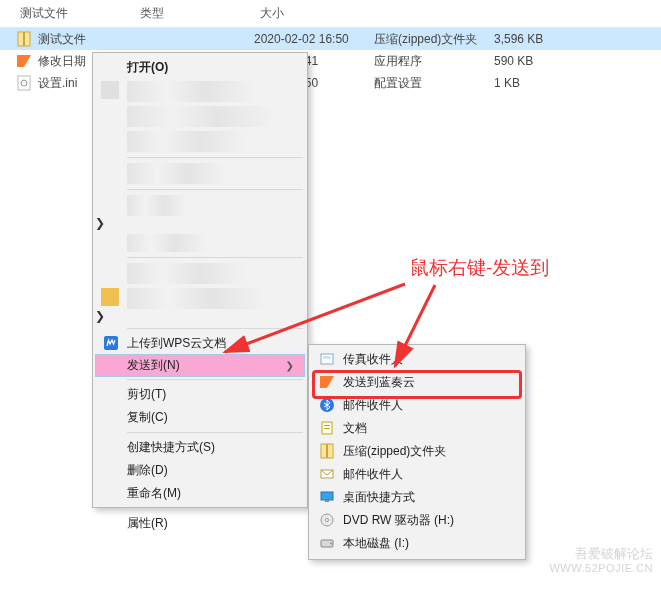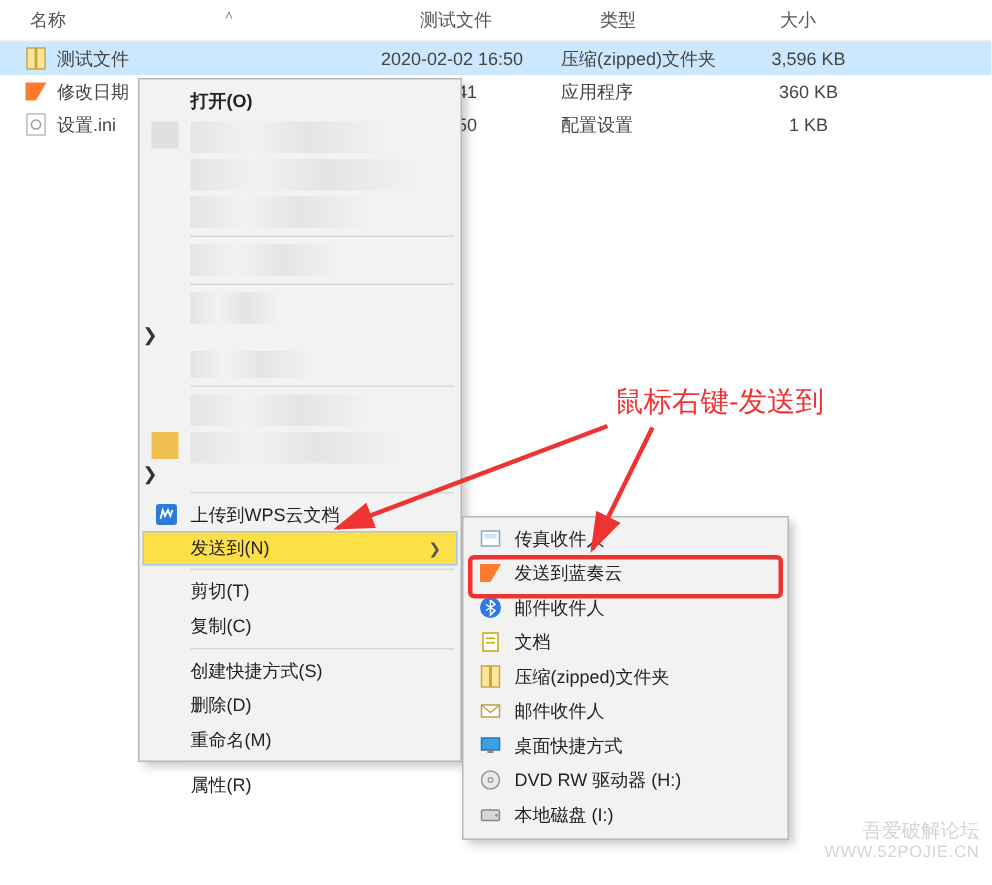--- a/index.html
+++ b/index.html
@@ -36,21 +36,21 @@
     height: 22px;
     align-items: center;
     padding-left: 16px;
     color: #444;
   }
   .row.selected { background: #cce8ff; }
   .row .ficon { width: 16px; height: 16px; margin-right: 6px; display: inline-flex; align-items: center; justify-content: center; }
   .fname { flex: 0 0 238px; display: flex; align-items: center; }
   .fdate { flex: 0 0 120px; }
   .ftype { flex: 0 0 120px; white-space: nowrap; }
-  .fsize { flex: 0 0 110px; text-align: center; padding-right: 20px; }
+  .fsize { flex: 0 0 110px; text-align: left; padding-right: 20px; }
 
   
   .context-menu {
     position: absolute;
     background: #f2f2f2;
     border: 1px solid #b8b8b8;
     box-shadow: 3px 3px 6px rgba(0,0,0,.22);
     padding: 3px 2px;
     z-index: 10;
   }
@@ -59,21 +59,21 @@
 
   .menu-item {
     display: flex;
     align-items: center;
     height: 23px;
     padding: 0 20px 0 32px;
     position: relative;
     color: #222;
   }
   .menu-item.bold { font-weight: 600; }
-  .menu-item.hover { background: #fde047; border: 1px solid #a7c8e8; margin: -1px 0; padding-left: 31px; padding-right: 29px; }
+  .menu-item.hover { background: #f9a8d4; border: 1px solid #a7c8e8; margin: -1px 0; padding-left: 31px; padding-right: 29px; }
   .menu-item .arrow {
     position: absolute;
     right: 10px;
     font-size: 10px;
     color: #555;
   }
   .menu-sep {
     height: 1px;
     background: #d8d8d8;
     margin: 3px 2px 3px 32px;
@@ -145,24 +145,20 @@
     position: absolute;
     left: 6px;
     width: 18px; height: 18px;
     background: #e0e0e0;
   }
 </style>
 </head>
 <body>
 
 <div class="headers">
-  <div class="col-name">
-    <span>名称</span>
-    <span class="sort-arrow">˄</span>
-  </div>
   <div class="col-date">测试文件</div>
   <div class="col-type">类型</div>
   <div class="col-size">大小</div>
 </div>
 
 <div class="files">
   <div class="row selected">
     <div class="fname">
       <span class="ficon">
         <svg width="16" height="16">
@@ -180,21 +176,21 @@
     <div class="fname">
       <span class="ficon">
         <svg width="16" height="16">
             <path d="M1 14 L1 2 L15 2 L8 14 Z" fill="#ff7b2e"></path>
           </svg>
       </span>
       <span>修改日期</span>
     </div>
     <div class="fdate">02-02 16:41</div>
     <div class="ftype">应用程序</div>
-    <div class="fsize">360 KB</div>
+    <div class="fsize">590 KB</div>
   </div>
   <div class="row">
     <div class="fname">
       <span class="ficon">
         <svg width="16" height="16">
             <rect x="2" y="1" width="12" height="14" fill="#fff" stroke="#bcbcbc"></rect>
             <circle cx="8" cy="8" r="3" fill="none" stroke="#9a9a9a"></circle>
           </svg>
       </span>
       <span>设置.ini</span>

